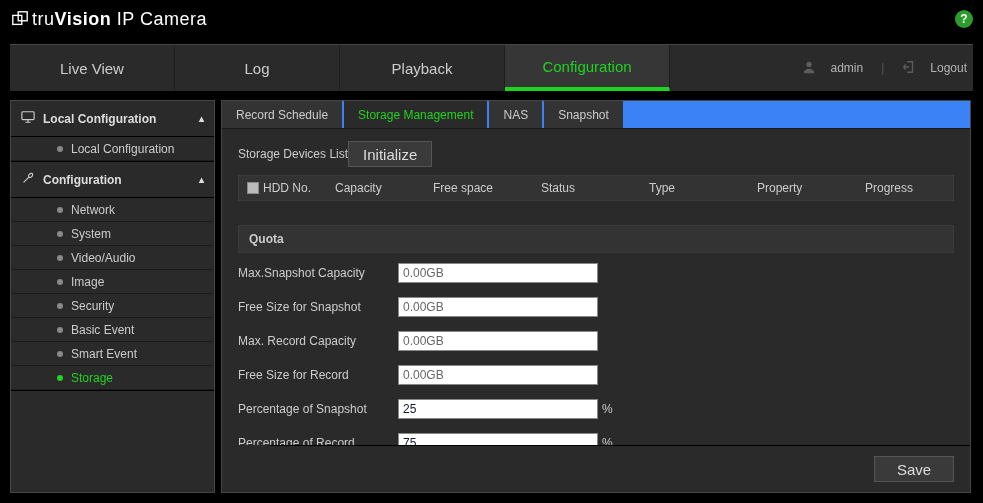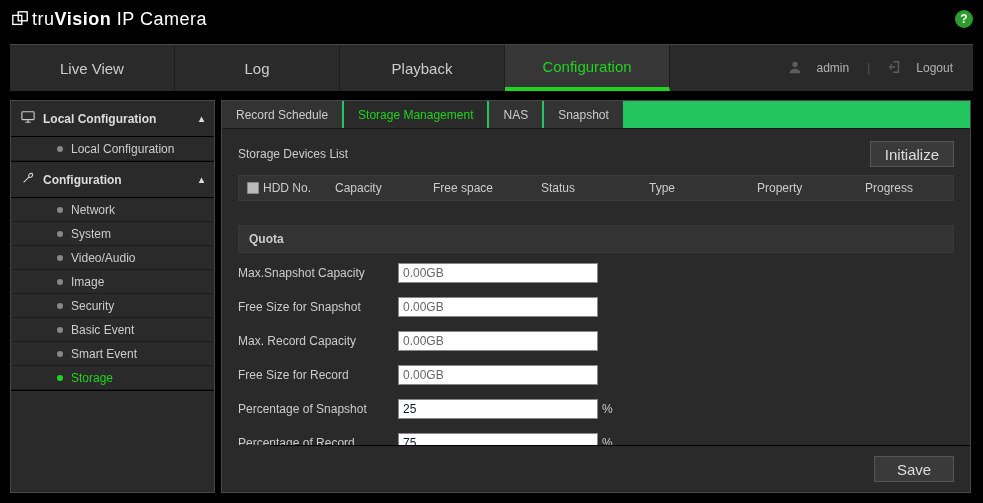--- a/index.html
+++ b/index.html
@@ -68,21 +68,21 @@
   }
   .nav-tab.active {
     background: #363636;
     color: #1fd41f;
     border-bottom: 4px solid #1fd41f;
   }
   .nav-right {
     margin-left: auto;
     display: flex;
     align-items: center;
-    padding-right: 20px;
+    padding-right: 6px;
     gap: 14px;
     color: #b3b3b3;
   }
   .user-icon, .logout-icon {
     width: 14px; height: 14px;
     opacity: 0.4;
   }
   .sep { color: #555; margin: 0 4px; }
   .content {
     display: flex;
@@ -142,40 +142,40 @@
     border: 1px solid #464646;
     display: flex;
     flex-direction: column;
     position: relative;
   }
   .tab-strip {
     height: 28px;
     display: flex;
     align-items: center;
     border-bottom: 1px solid #1a1a1a;
-    background: #22c55e;
+    background: #3b82f6;
     text-align: right;
   }
   .inner-tab {
     padding: 0 14px;
     height: 100%;
     display: flex;
     align-items: center;
     margin-right: 2px;
     background: #333;
     color: #ccc;
     font-size: 12px;
     cursor: pointer;
   }
   .inner-tab.active { background: #2a2a2a; color: #1fd41f; }
   .panel { padding: 12px 16px 12px 16px; flex: 1; overflow: auto; position: relative;}
   .list-header {
     display: flex;
     align-items: center;
-    justify-content: space-between;
+    justify-content: flex-start;
     margin-bottom: 8px;
   }
   .list-title { color: #ccc; font-size: 12px; }
   .btn {
     background: #3a3a3a;
     border: 1px solid #555;
     color: #ddd;
     padding: 4px 14px;
     height: 26px;
     cursor: pointer;

